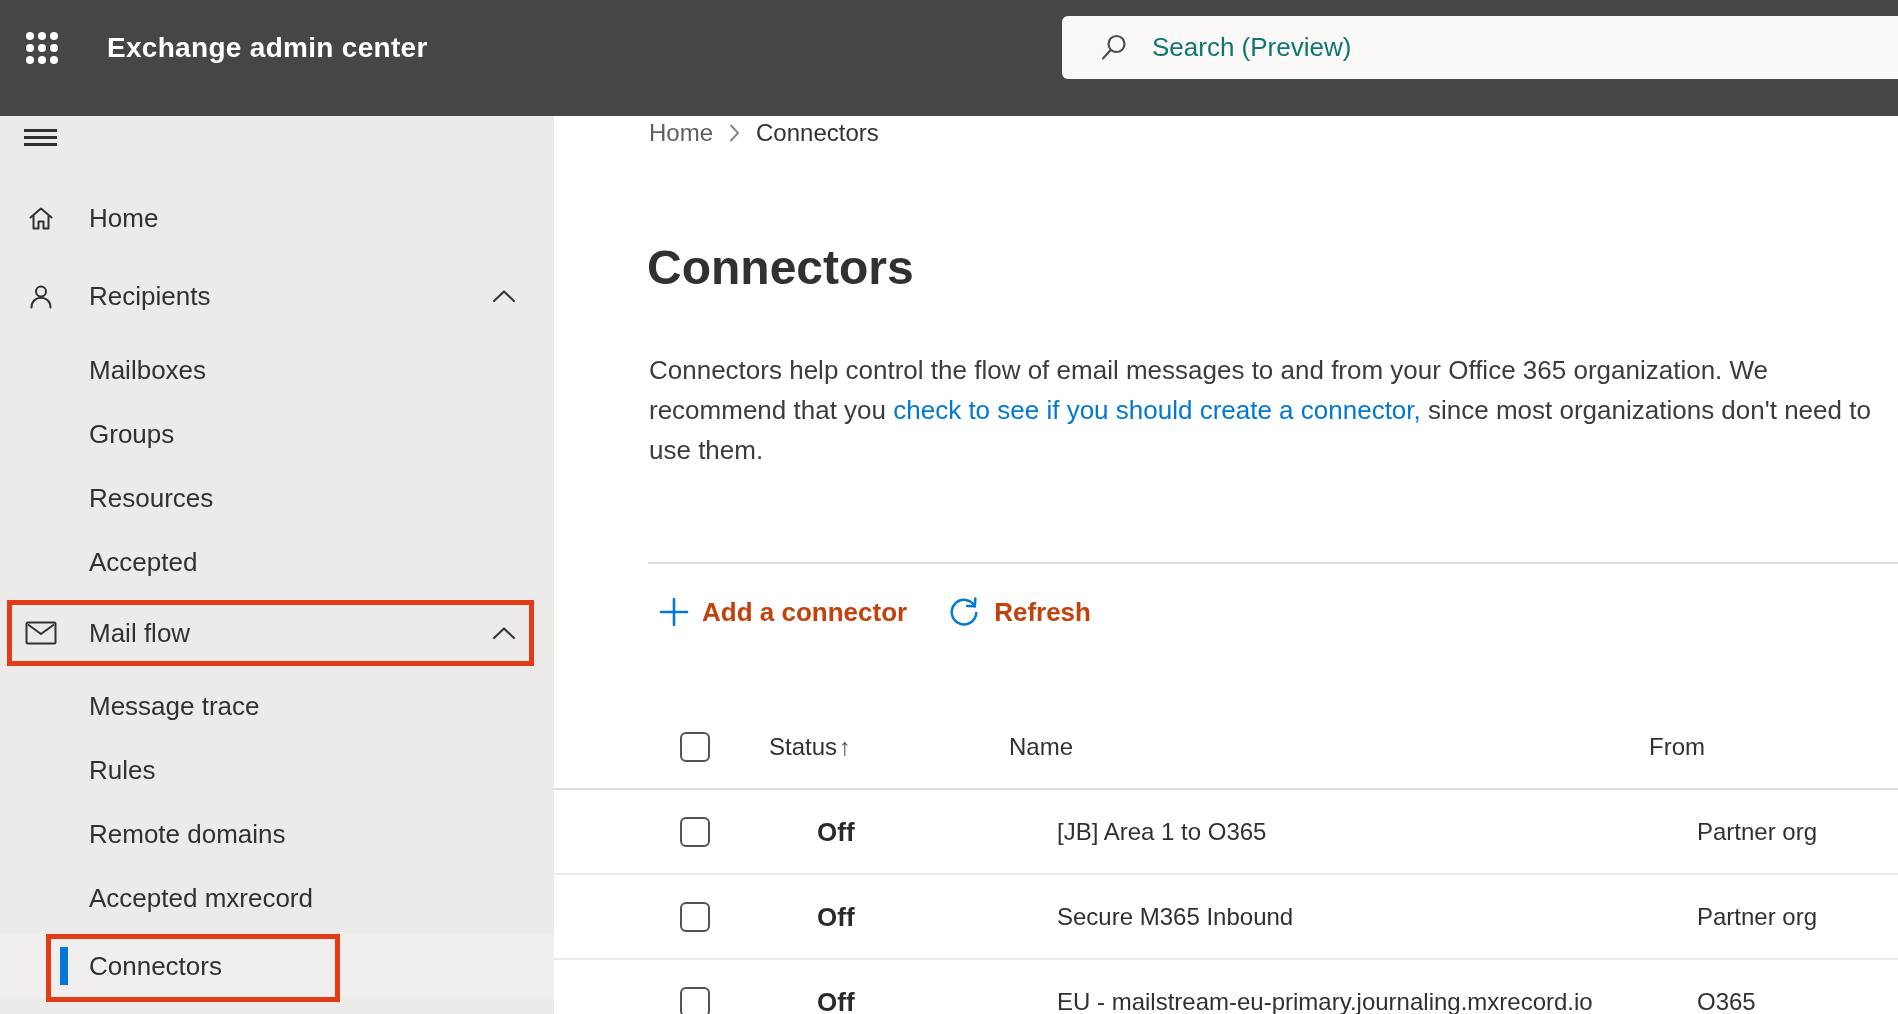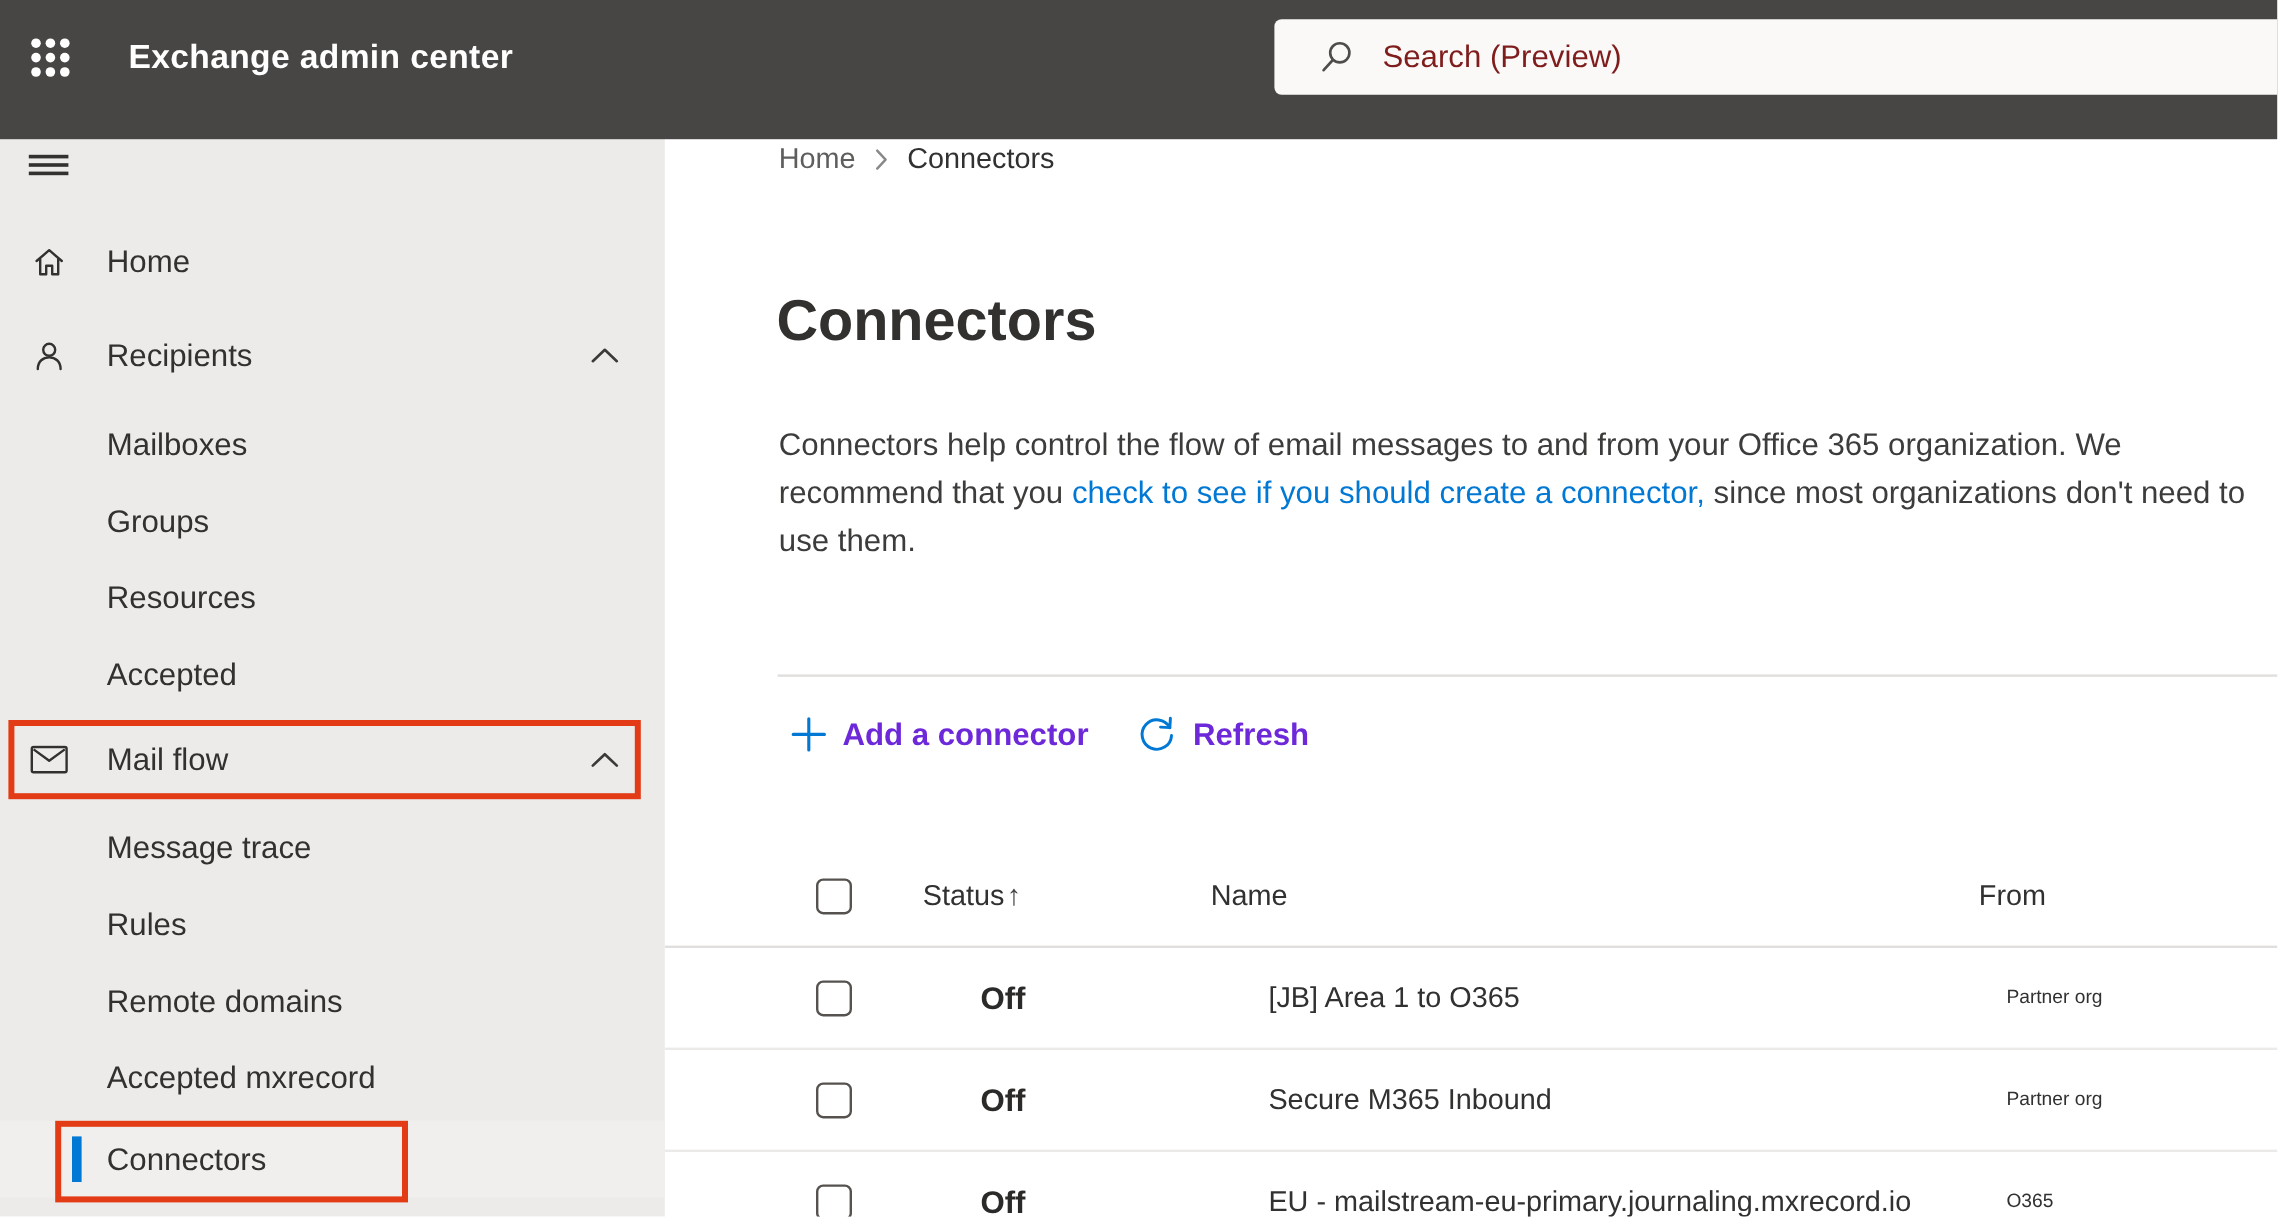--- a/index.html
+++ b/index.html
@@ -5,21 +5,21 @@
   * { margin:0; padding:0; box-sizing:border-box; }
   html,body { background:#fff; }
   body { font-family:"Liberation Sans","DejaVu Sans",sans-serif; }
   .screen { position:relative; width:1898px; height:1014px; background:#fff; overflow:hidden; }
 
   
   .topbar { position:absolute; top:0; left:0; right:0; height:116px; background:var(--topbar-bg,#484644); z-index:5; }
   .waffle { position:absolute; left:16px; top:22px; width:52px; height:52px; background:transparent; border:0; cursor:pointer; display:flex; align-items:center; justify-content:center; }
   .app-title { position:absolute; left:107px; top:0; height:96px; display:flex; align-items:center; color:#ffffff; font-size:28px; font-weight:600; letter-spacing:.3px; white-space:nowrap; }
   .searchbox { position:absolute; left:1062px; right:0; top:16px; height:63px; background:#faf9f8; border-radius:6px 0 0 6px; display:flex; align-items:center; padding-left:38px; gap:22px; cursor:text; }
-  .search-placeholder { color:#7f1d1d; font-size:26px; }
+  .search-placeholder { color:#0f766e; font-size:26px; }
 
   
   .sidebar { position:absolute; left:0; top:96px; width:554px; bottom:0; background:var(--sidebar-bg,#ecebe9); z-index:1; }
   .hamburger { position:absolute; left:21px; top:26px; width:40px; height:30px; border:0; background:transparent; cursor:pointer; padding:3px; }
   .hamburger span { display:block; width:33px; height:3px; background:#323130; }
   .hamburger span + span { margin-top:4px; }
   .nav-item { position:absolute; left:0; width:554px; height:64px; display:flex; align-items:center; cursor:pointer; }
   .nav-item.selected { background:#f1efed; }
   .nav-icon { position:absolute; left:24px; width:34px; display:flex; justify-content:center; }
   .nav-label { position:absolute; left:89px; font-size:26px; color:#323130; white-space:nowrap; }
@@ -32,35 +32,35 @@
   .breadcrumb { position:absolute; left:95px; top:22px; height:30px; display:flex; align-items:center; gap:15px; font-size:24px; }
   .bc-home { color:#605e5c; cursor:pointer; }
   .bc-current { color:#323130; }
   .bc-sep { line-height:0; }
   .page-title { position:absolute; left:93px; top:146px; font-size:48px; line-height:52px; font-weight:700; color:#323130; }
   .page-desc { position:absolute; left:95px; top:254px; width:1230px; font-size:26px; line-height:40px; color:#3d3c3b; }
   .desc-link { color:var(--accent-blue,#0078d4); text-decoration:none; cursor:pointer; }
   .divider { position:absolute; left:94px; right:0; top:466px; height:2px; background:#e1dfdd; }
 
   .toolbar { position:absolute; left:105px; top:488px; height:56px; display:flex; align-items:center; gap:40px; }
-  .tb-btn { display:flex; align-items:center; gap:13px; background:transparent; border:0; font-family:inherit; font-size:26px; font-weight:600; color:#6d28d9; cursor:pointer; white-space:nowrap;text-align:right; }
+  .tb-btn { display:flex; align-items:center; gap:13px; background:transparent; border:0; font-family:inherit; font-size:26px; font-weight:600; color:#c2410c; cursor:pointer; white-space:nowrap;text-align:right; }
   .tb-btn .ticon { line-height:0; }
 
   
   .thead { position:absolute; left:0; right:0; top:610px; height:84px; border-bottom:2px solid #e1dfdd; font-size:24px; color:#323130; }
   .cb { position:absolute; left:126px; top:50%; transform:translateY(-50%); width:30px; height:30px; border:2px solid #55524f; border-radius:6px; background:#fff; cursor:pointer; }
   .col-status { position:absolute; left:215px; top:50%; transform:translateY(-50%); display:flex; align-items:center; gap:2px; cursor:pointer; }
   .col-name  { position:absolute; left:455px; top:50%; transform:translateY(-50%); cursor:pointer; }
   .col-from  { position:absolute; left:1095px; top:50%; transform:translateY(-50%); cursor:pointer; }
   .sort { color:#484644; font-size:24px; }
   .trow { position:absolute; left:0; right:0; height:85px; border-bottom:2px solid #eceae8; background:#fff; }
   .cell { position:absolute; top:50%; transform:translateY(-50%); color:#323130; white-space:nowrap;margin-left:48px; }
   .cell-status { left:215px; font-size:26px; font-weight:700; color:#2b2a29; }
   .cell-name { left:455px; font-size:24px; }
-  .cell-from { left:1070px; font-size:16px; }
+  .cell-from { left:1095px; font-size:24px; }
 </style>
 </head>
 <body>
 
 <div class="screen">
 
   <header class="topbar">
     <button class="waffle">
       <svg width="34" height="34" viewBox="0 0 34 34">
         <g fill="#ffffff">

